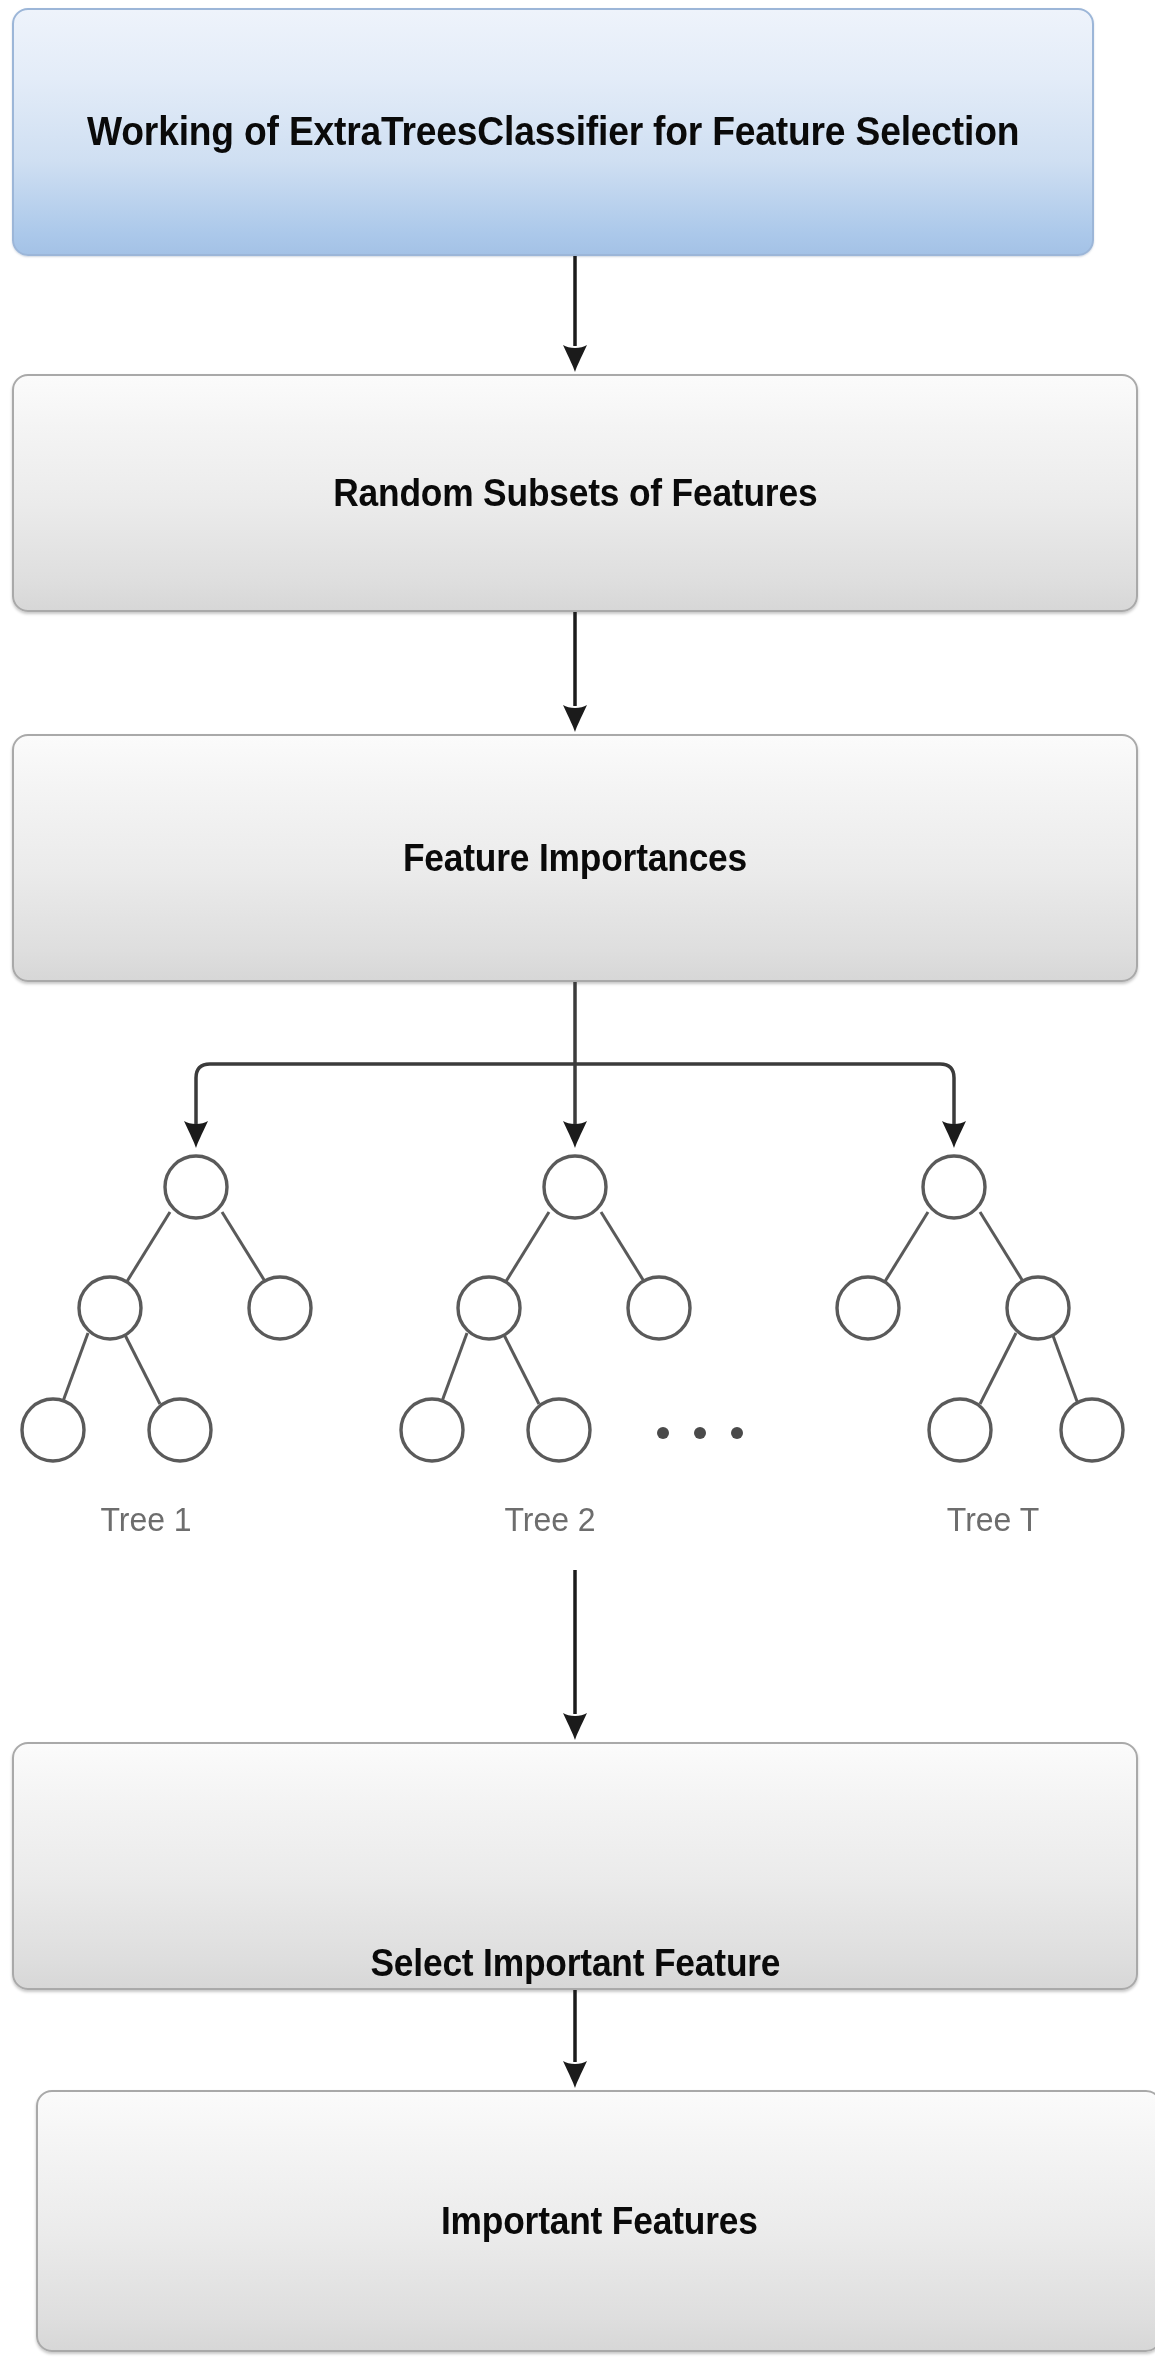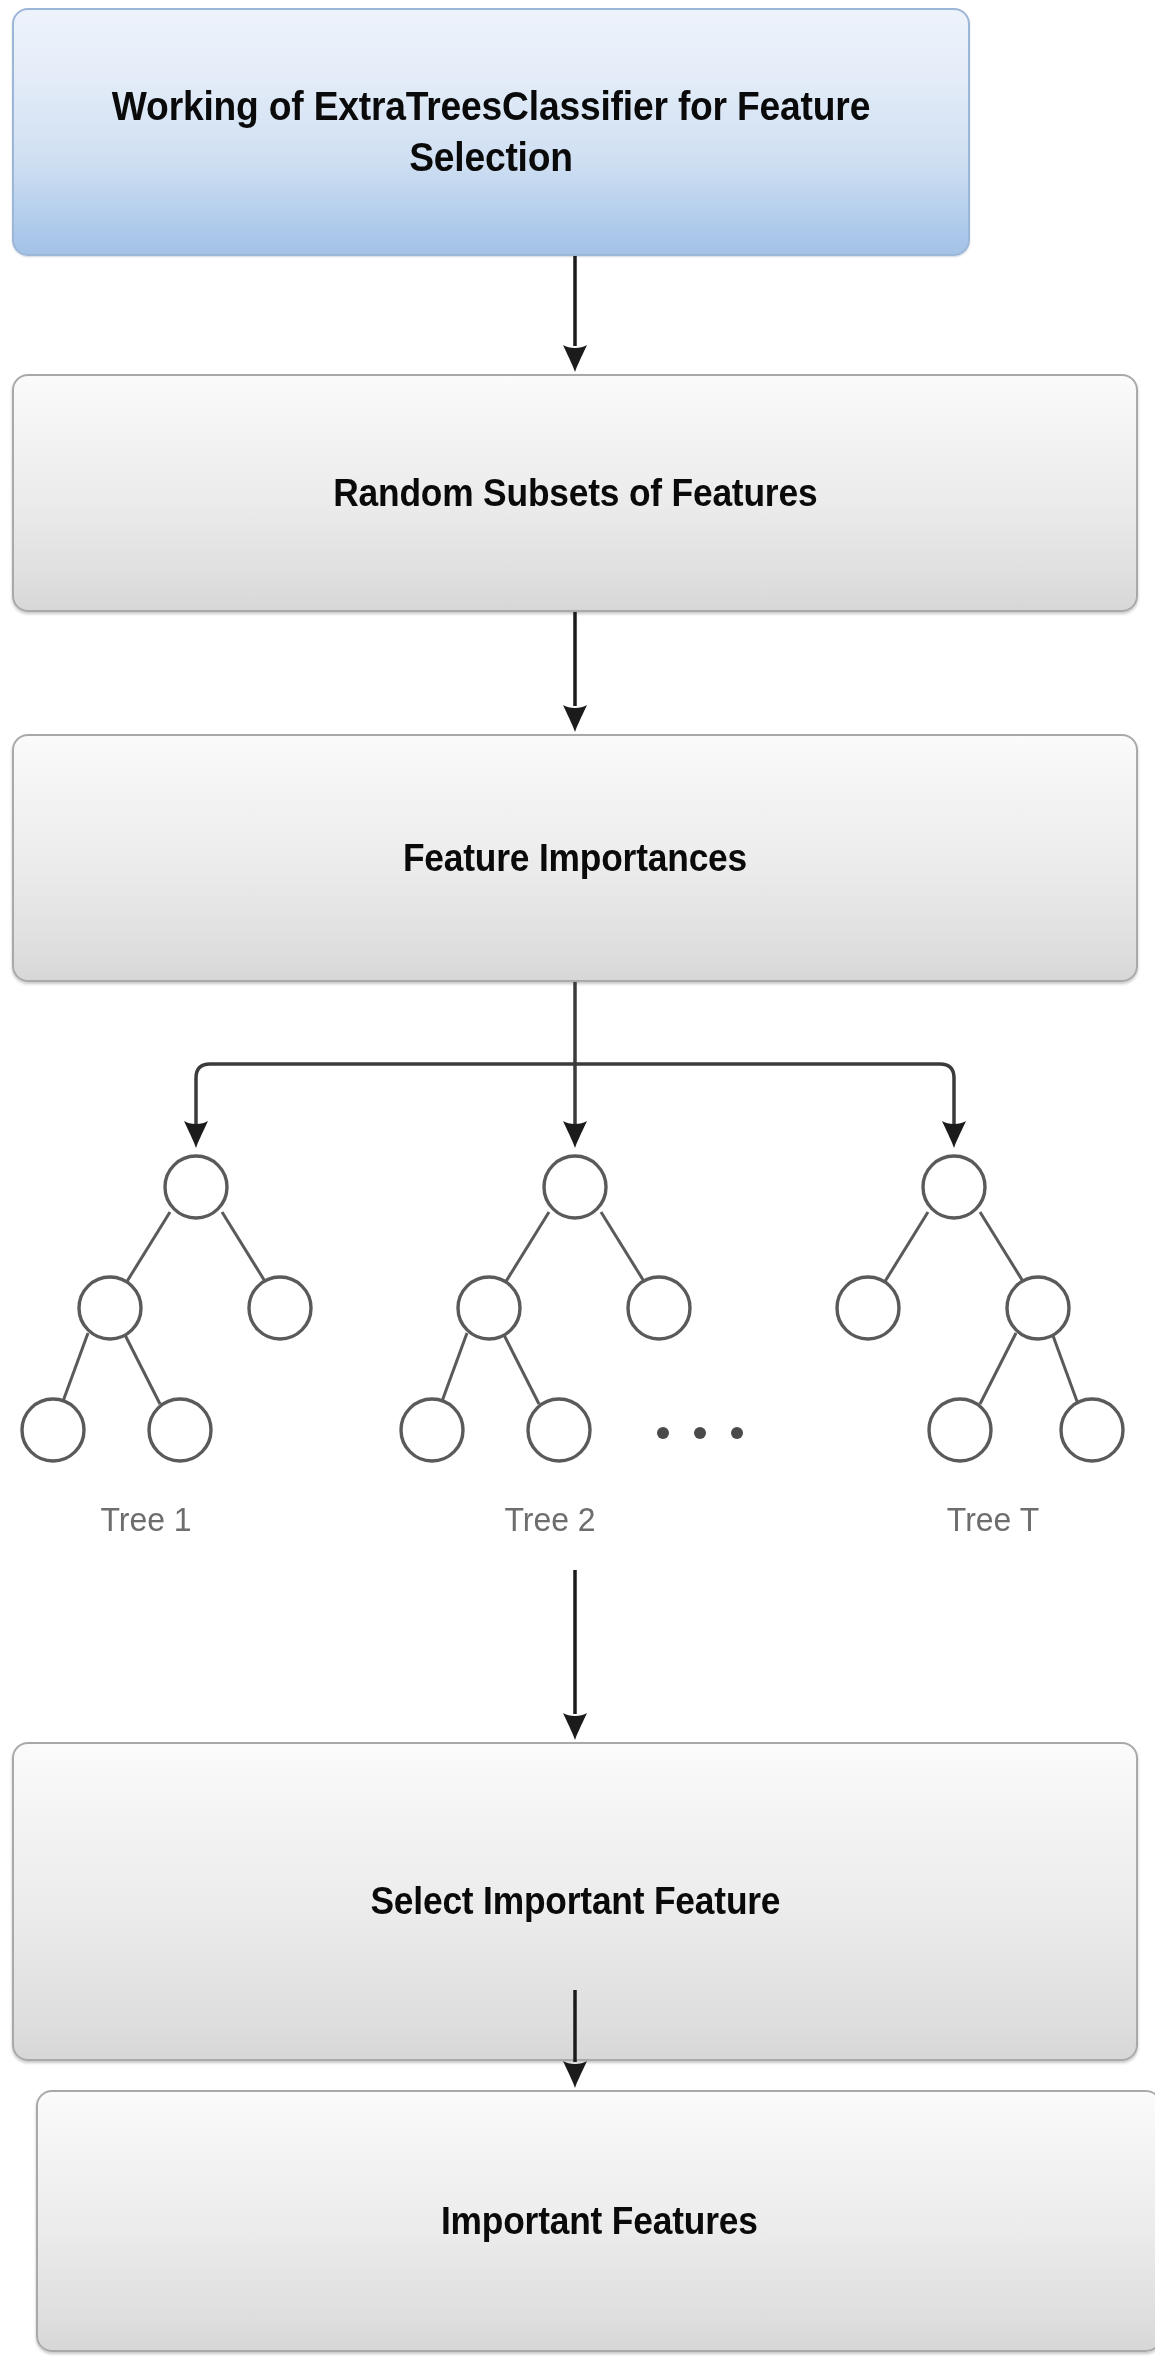--- a/index.html
+++ b/index.html
@@ -34,37 +34,37 @@
     color: #0a0a0a;
     letter-spacing: -0.2px;
     line-height: 1.28;
     padding: 0 28px;
     transform: scaleX(0.93);
   }
 
   .box-header {
     left: 12px;
     top: 8px;
-    width: 958px;
+    width: 1082px;
     height: 248px;
     border: 2px solid #9cb6d8;
     background: linear-gradient(to bottom, #eef3fb 0%, #e3ecf8 28%, #cfdff2 62%, #abc8ea 92%, #a4c2e6 100%);
     box-shadow: 0 1px 2px rgba(120,140,170,0.35);
   }
   .box-header .box-label { font-size: 40px; }
 
   .box-gray {
     background: linear-gradient(to bottom, #fbfbfb 0%, #f4f4f4 22%, #ebebeb 55%, #dedede 88%, #d7d7d7 100%);
     box-shadow: 0 2px 3px rgba(0,0,0,0.22);
   }
   .box-gray .box-label { font-size: 38px; }
 
   .box-subsets       { left: 12px; top: 374px;  width: 1126px; height: 238px; }
   .box-importances   { left: 12px; top: 734px;  width: 1126px; height: 248px; }
-  .box-select        { left: 12px; top: 1742px; width: 1126px; height: 319px; }
+  .box-select        { left: 12px; top: 1742px; width: 1126px; height: 248px; align-items: flex-end; }
   .box-important     { left: 12px; top: 2090px; width: 1126px; height: 262px; margin-left: 24px; }
 
   
   #wires {
     position: absolute;
     left: 0;
     top: 0;
     width: 1155px;
     height: 2363px;
     pointer-events: none;

